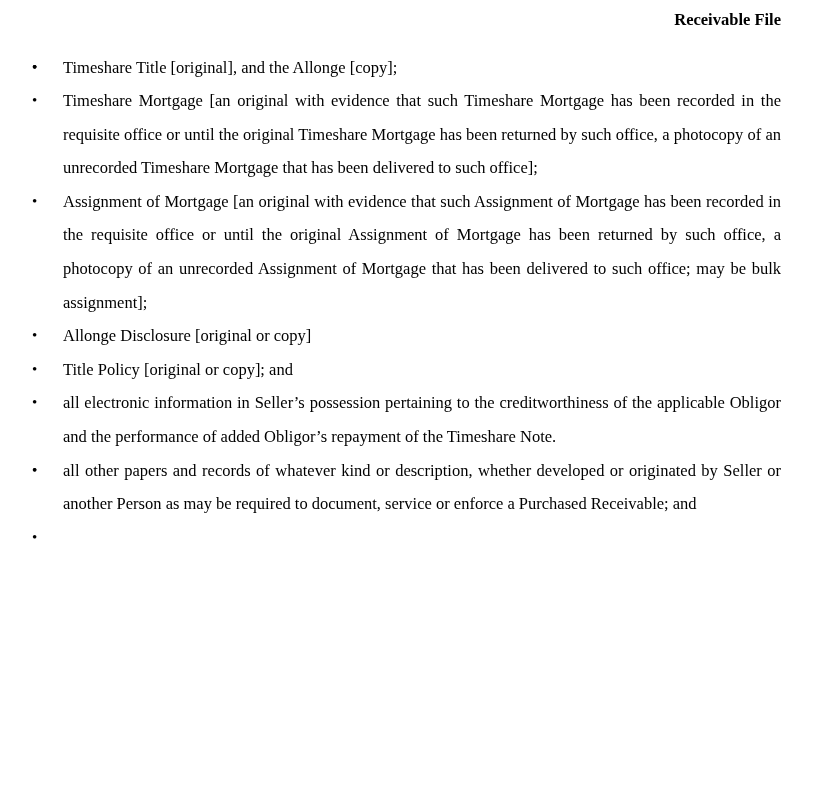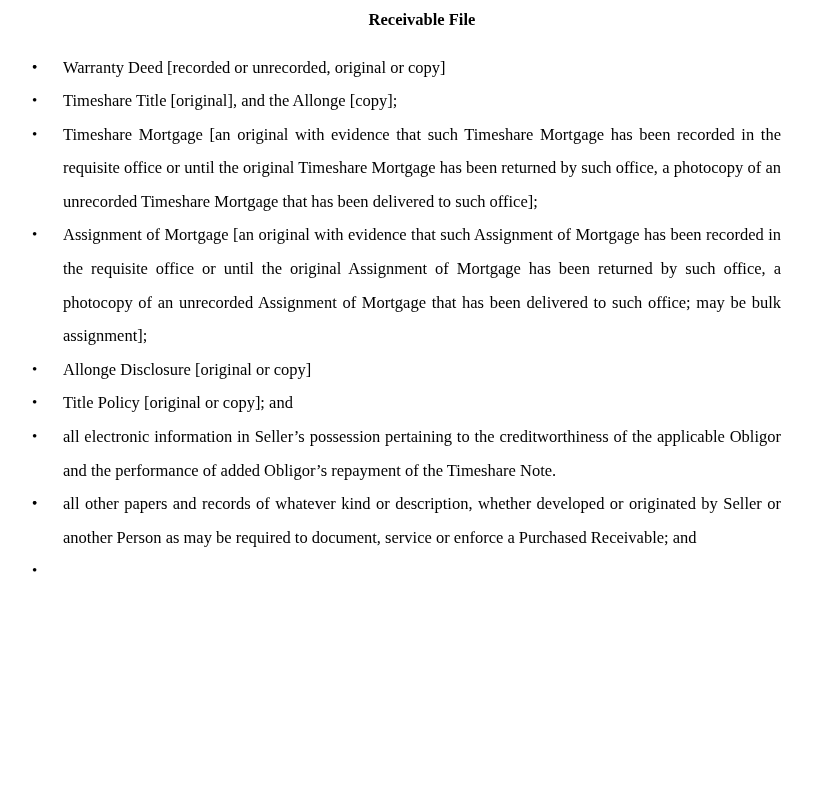--- a/index.html
+++ b/index.html
@@ -16,21 +16,21 @@
     overflow: hidden;
   }
   .doc {
     padding: 3px 50px 0 63px; 
   }
   .doc-heading {
     font-size: 16.5px;
     font-weight: bold;
     line-height: 33.5px;
     margin: 0 0 14px 0;
-    text-align: center;
+    text-align: right;
   }
   ul.bullet-list {
     list-style: none;
     margin: 0;
     padding: 0;
   }
   ul.bullet-list li {
     position: relative;
     line-height: 33.6px;
     text-align: justify;
@@ -51,21 +51,20 @@
 <div class="doc">
 
   <h1 class="doc-heading">Receivable File</h1>
 
   <ul class="bullet-list">
     <li>
       <span class="bullet">•</span>
     </li>
     <li>
       <span class="bullet">•</span>
-      <span>Warranty Deed [recorded or unrecorded, original or copy]</span>
     </li>
     <li>
       <span class="bullet">•</span>
       <span>Timeshare Title [original], and the Allonge [copy];</span>
     </li>
     <li>
       <span class="bullet">•</span>
       <span>Timeshare Mortgage [an original with evidence that such Timeshare Mortgage has been recorded in the requisite office or until the original Timeshare Mortgage has been returned by such office, a photocopy of an unrecorded Timeshare Mortgage that has been delivered to such office];</span>
     </li>
     <li>

